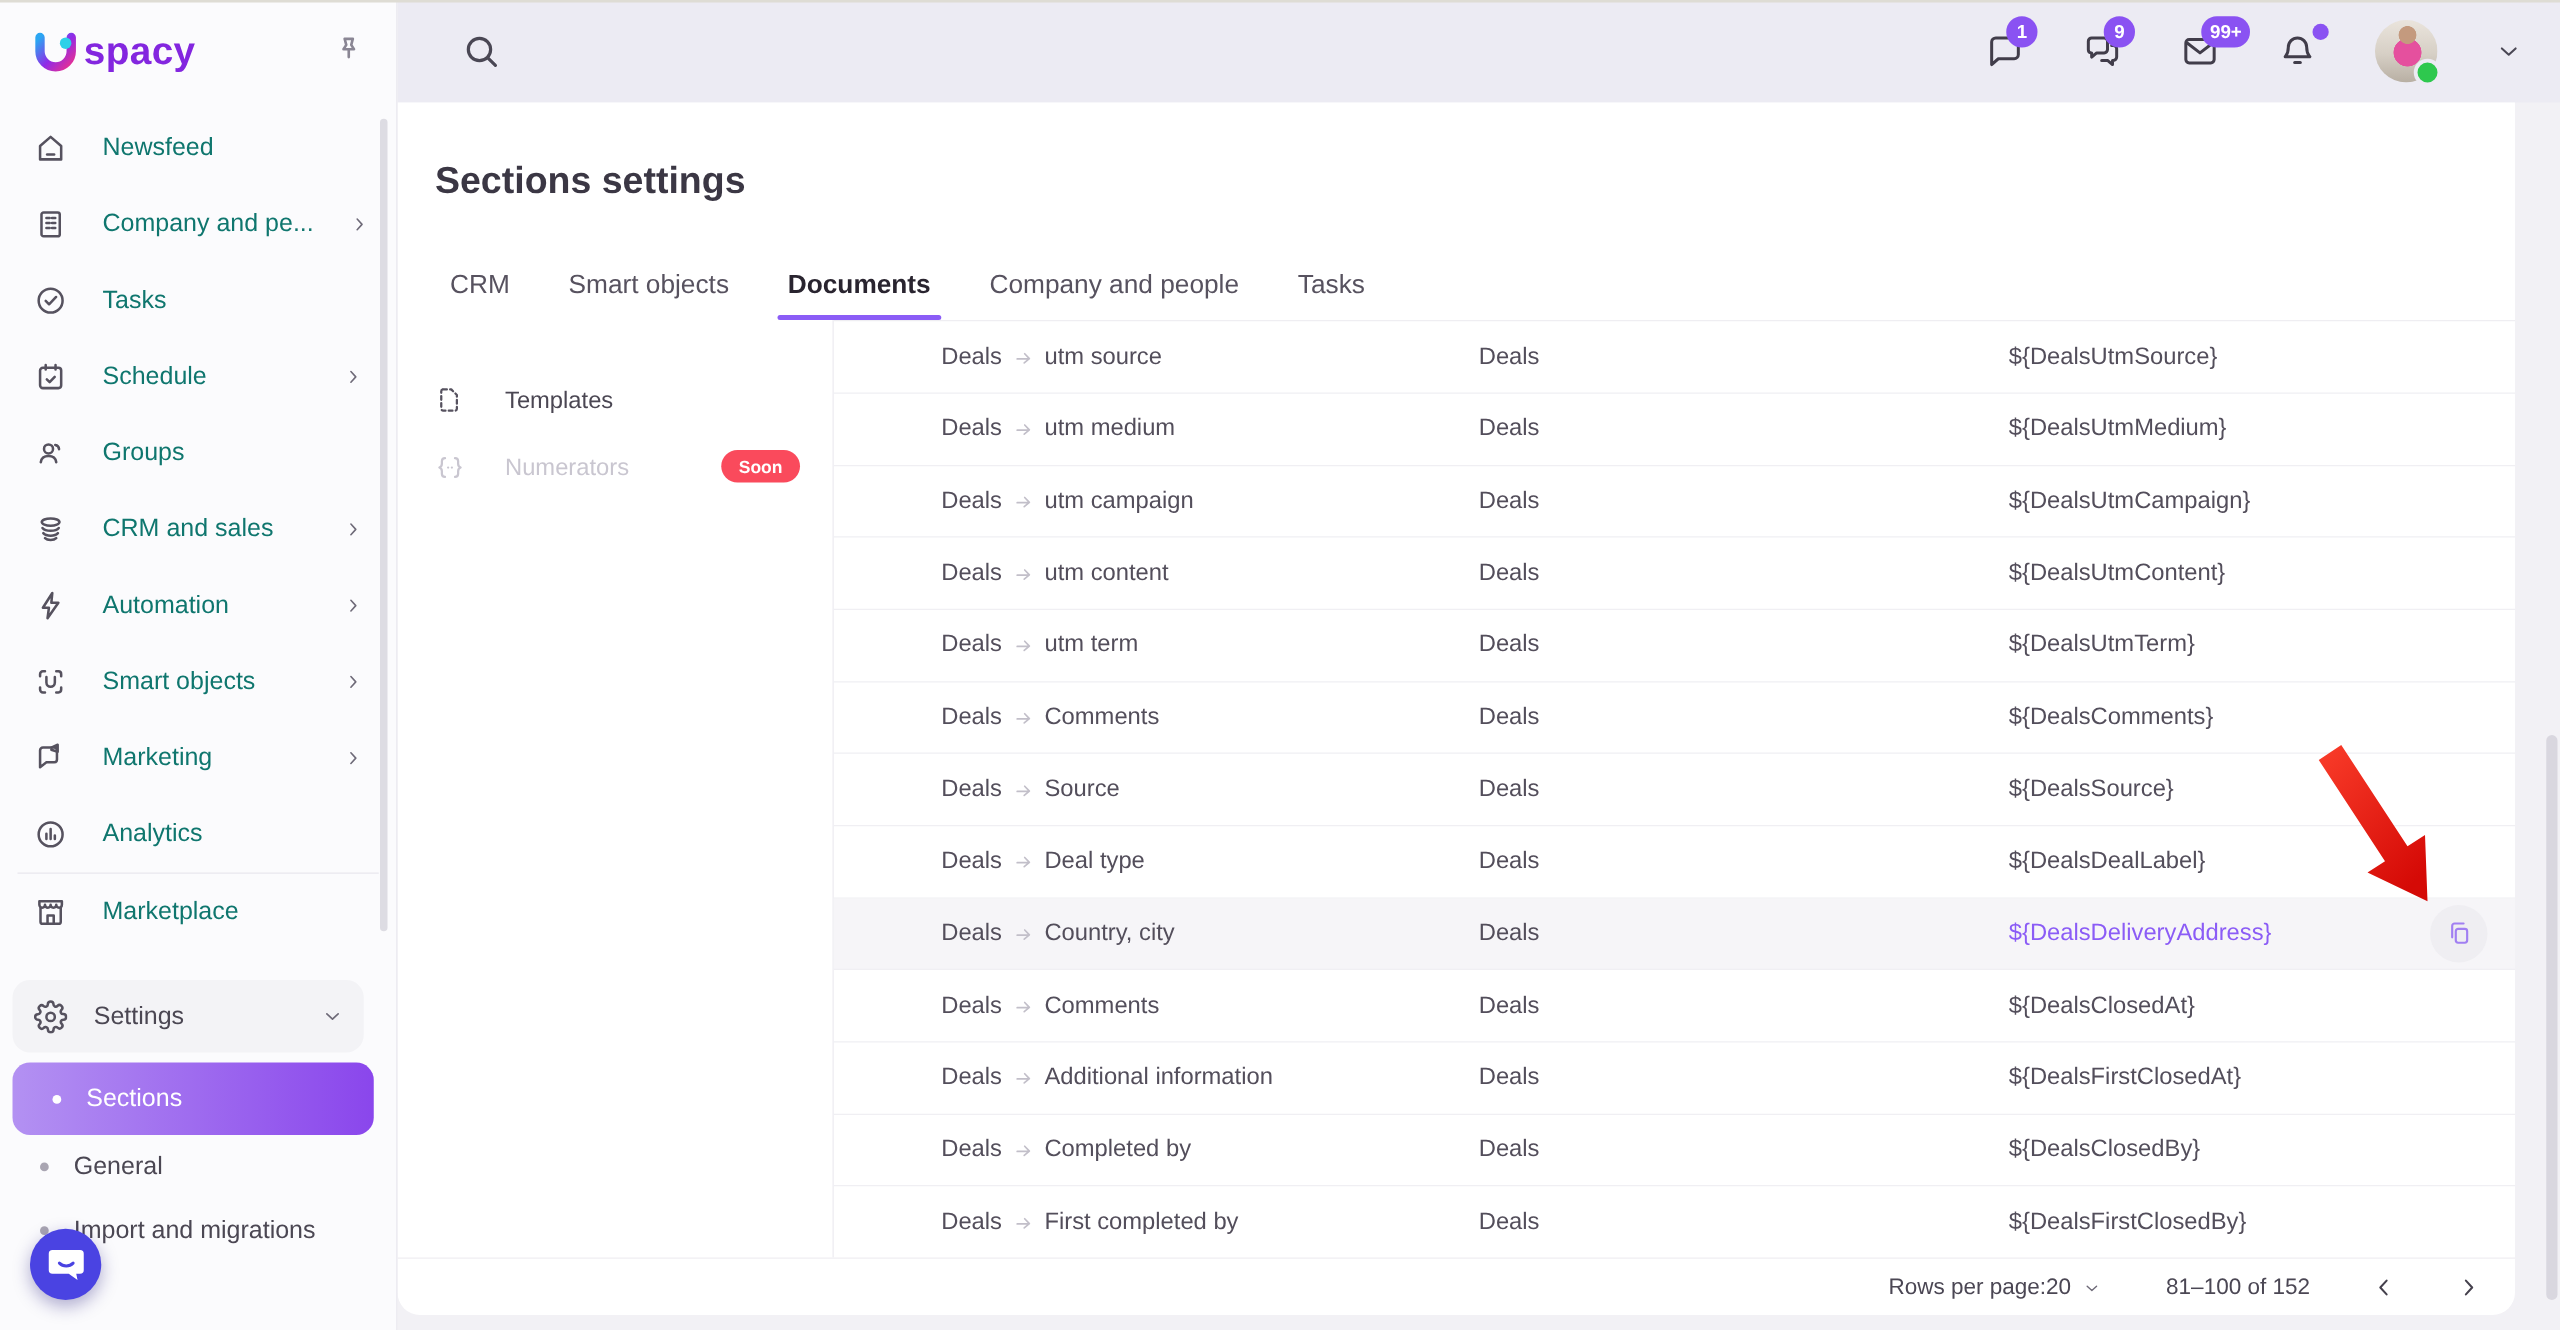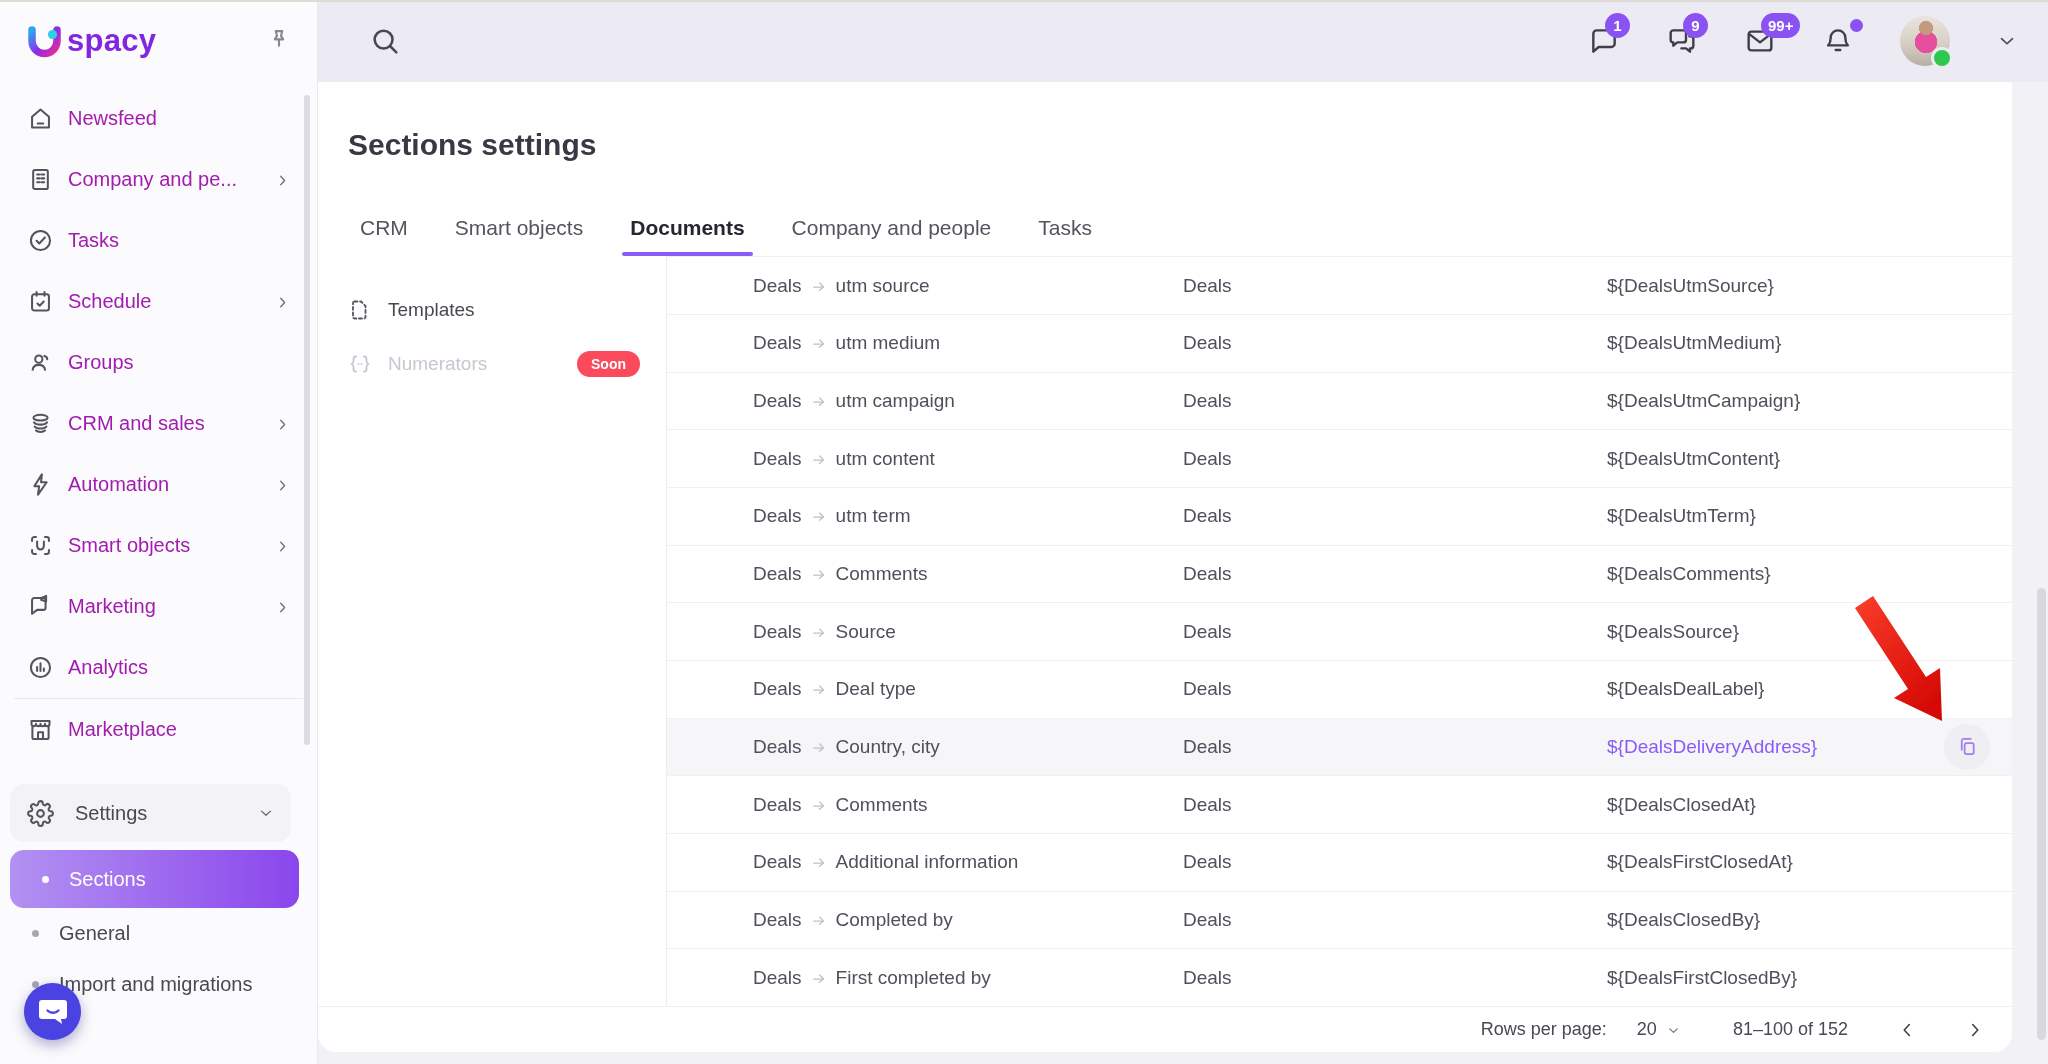--- a/index.html
+++ b/index.html
@@ -9,22 +9,22 @@
   .app{display:flex;height:100%;}
 
   
   .sidebar{width:318px;min-width:318px;box-sizing:border-box;background:#FBFBFD;
            border-right:1px solid #E9E8EE;position:relative;display:flex;flex-direction:column;overflow:hidden;z-index:5;}
   .sidebar-header{height:82px;display:flex;align-items:center;justify-content:space-between;padding:0 24px;}
   .logo{display:flex;align-items:center;gap:3px;}
   .logo-text{font-size:31px;font-weight:700;color:#8326DF;letter-spacing:.3px;}
   .pin-btn{width:28px;height:28px;color:#8A8694;cursor:pointer;}
   .nav{padding-top:6px;}
-  .nav-item{height:61px;display:flex;align-items:center;gap:14px;padding:0 26px 0 27px;
-            font-size:20px;color:#a21caf;cursor:pointer;white-space:nowrap;}
+  .nav-item{height:61px;display:flex;align-items:center;gap:28px;padding:0 26px 0 27px;
+            font-size:20px;color:#0f766e;cursor:pointer;white-space:nowrap;}
   .nav-item .icon{width:27px;height:27px;flex:none;color:#56525F;}
   .nav-item .chev{margin-left:auto;width:17px;height:17px;color:#6E6A78;flex:none;}
   .nav-divider{height:1px;background:#E9E8EE;margin:0 14px;}
   .settings-group{margin:24px 26px 0 10px;background:#F3F3F6;border-radius:14px;height:58px;
                   display:flex;align-items:center;gap:21px;padding:0 16px 0 17px;font-size:20px;color:#4B4753;cursor:pointer;}
   .settings-group .icon{width:27px;height:27px;color:#56525F;}
   .settings-group .chev{margin-left:auto;width:18px;height:18px;color:#6E6A78;}
   .sections-pill{margin:8px 18px 0 10px;height:58px;border-radius:14px;
                  background:linear-gradient(90deg,#B violet);}
   .sections-pill{background:linear-gradient(90deg,#B391F2,#8A46EC);display:flex;align-items:center;
@@ -58,21 +58,21 @@
            display:flex;flex-direction:column;overflow:hidden;}
   .page-title{padding:26px 0 0 30px;font-size:30px;line-height:34px;font-weight:600;color:#3B3744;}
   .tabs{margin:34px 0 0 42px;display:flex;gap:47px;height:40px;box-sizing:border-box;}
   .tab{font-size:21px;color:#57525F;font-weight:500;position:relative;padding-bottom:15px;cursor:pointer;white-space:nowrap;}
   .tab.active{color:#29242F;font-weight:700;}
   .tab.active::after{content:"";position:absolute;left:-8px;right:-8px;bottom:0;height:4px;border-radius:3px;background:#8B5CF6;}
   .content-body{flex:1;display:flex;min-height:0;}
 
   
   .subnav{width:349px;min-width:349px;box-sizing:border-box;border-right:1px solid #EDECF1;padding:32px 26px 0 30px;}
-  .subnav-item{display:flex;align-items:center;gap:16px;font-size:19px;color:#4B4753;height:44px;cursor:pointer;}
+  .subnav-item{display:flex;align-items:flex-end;gap:32px;font-size:19px;color:#4B4753;height:44px;cursor:pointer;}
   .subnav-item .icon{width:24px;height:24px;flex:none;color:#56525F;}
   .fields-pill{margin-top:8px;height:52px;border-radius:14px;background:linear-gradient(90deg,#B18BF1,#8846EC);
                color:#fff;display:flex;align-items:center;gap:14px;padding:0 16px;font-size:19px;cursor:pointer;
                box-shadow:0 6px 14px rgba(138,70,236,.22);}
   .fields-pill .icon{width:24px;height:24px;color:#fff;flex:none;}
   .numerators{margin-top:10px;color:#C9C6D0;cursor:default;}
   .numerators .icon{color:#C9C6D0;}
   .soon{margin-left:auto;background:#FA4A5C;color:#fff;font-size:14px;font-weight:600;height:26px;
         padding:0 14px;border-radius:14px;display:flex;align-items:center;}
 
@@ -86,21 +86,21 @@
   .cell-field .arrow{width:18px;height:18px;color:#C2BFC9;margin:0 8px;flex:none;}
   .cell-var{display:flex;align-items:center;justify-content:space-between;padding-right:22px;}
   .cell-var.purple .var-text{color:#8B5CF6;}
   .copy-btn{width:46px;height:46px;border-radius:50%;background:#EFEEF2;display:flex;align-items:center;
             justify-content:center;color:#A17FF2;cursor:pointer;flex:none;}
   .copy-btn .icon{width:23px;height:23px;}
 
   
   .pagination{height:45px;min-height:45px;border-top:1px solid #EFEEF2;display:flex;align-items:center;
               justify-content:flex-end;padding-right:26px;font-size:18px;color:#4B4754;}
-  .rpp-value{margin-left:30px;display:flex;align-items:center;gap:9px;cursor:pointer;}
+  .rpp-value{display:flex;align-items:center;gap:9px;cursor:pointer;}
   .rpp-caret{width:15px;height:15px;color:#6E6A78;}
   .range{margin-left:52px;}
   .pg-btn{margin-left:46px;width:22px;height:22px;color:#45414D;cursor:pointer;}
   .pg-btn.prev{margin-left:48px;}
 
   
   .page-scrollbar{position:absolute;right:2px;top:588px;width:9px;height:452px;border-radius:5px;background:#D9D7DF;z-index:40;}
   .intercom{position:absolute;left:24px;bottom:24px;width:57px;height:57px;border-radius:50%;background:#4A43E2;
             display:flex;align-items:center;justify-content:center;box-shadow:0 5px 14px rgba(30,20,120,.35);z-index:60;cursor:pointer;}
   .red-arrow{position:absolute;left:1852px;top:596px;width:120px;height:140px;z-index:70;pointer-events:none;}

